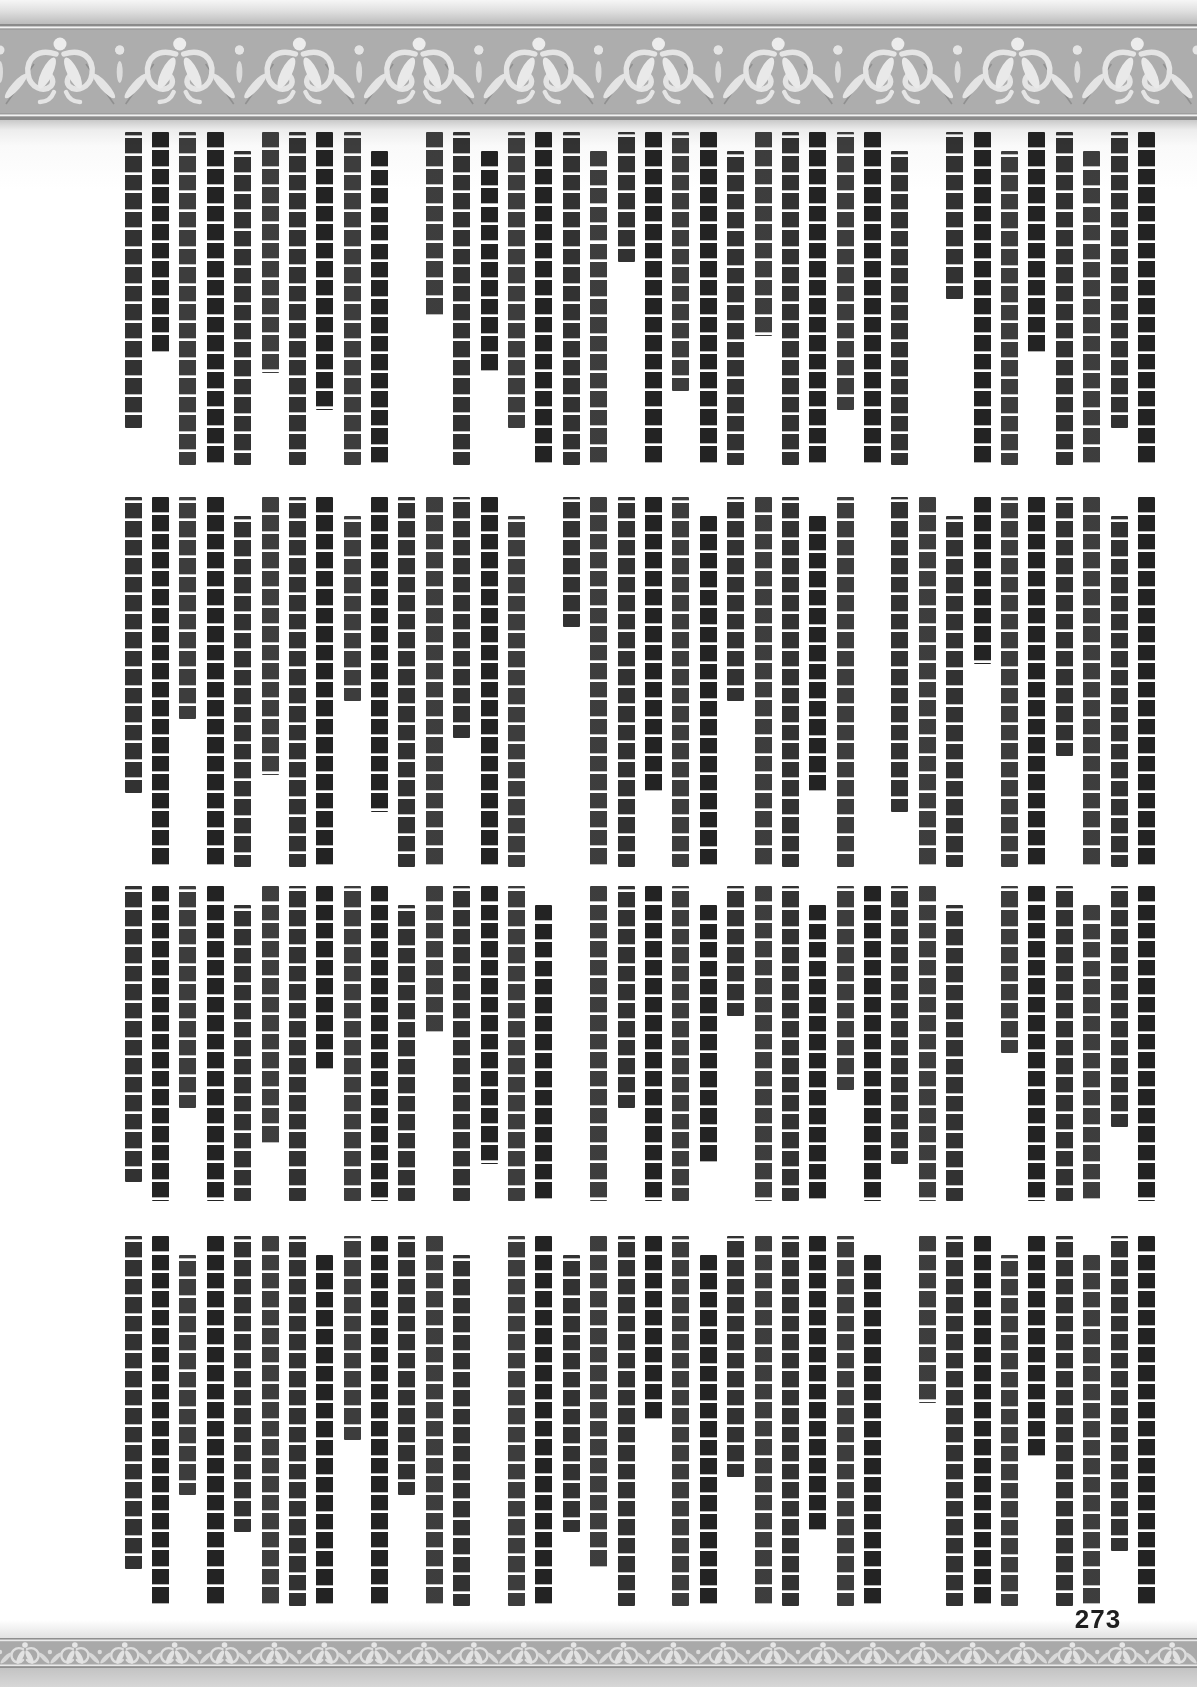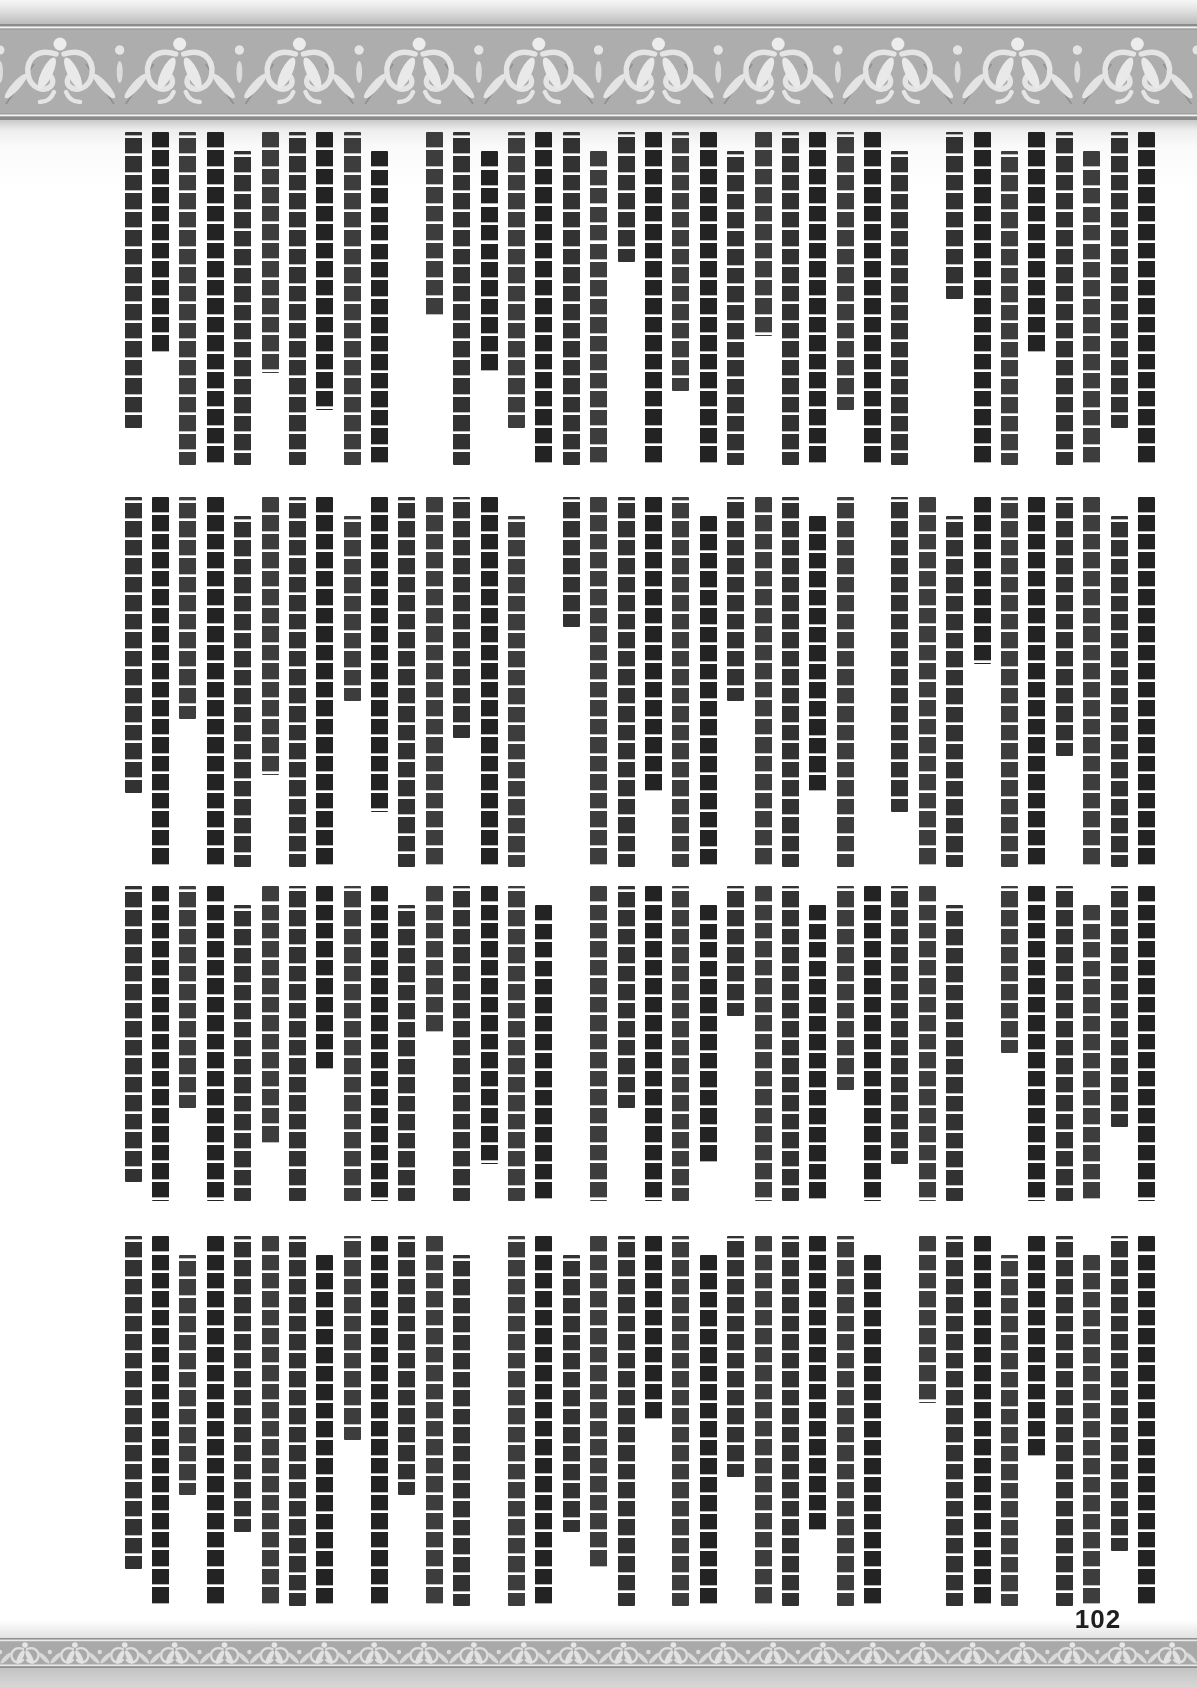--- a/index.html
+++ b/index.html
@@ -258,21 +258,21 @@
       <div class="vcol" style="margin-top: 0px; height: 370px;"></div>
       <div class="vcol" style="margin-top: 0px; height: 296px;"></div>
       <div class="vcol" style="margin-top: 0px; height: 370px;"></div>
       <div class="vcol" style="margin-top: 18.5px; height: 240.5px;"></div>
       <div class="vcol" style="margin-top: 0px; height: 370px;"></div>
       <div class="vcol" style="margin-top: 0px; height: 333px;"></div>
     </div>
 
   <div class="paper-bottom-shade"></div>
 
-  <div class="page-number">102</div>
+  <div class="page-number">273</div>
 
   <div class="border-band" style="top:1638px;">
     <svg width="1197" height="30" viewBox="0 0 1197 30">
       <defs>
         <g id="bb-motif">
           <circle cx="25" cy="7" r="2.8" fill="#e6e6e6"></circle>
           <path d="M23,11 C15,8 10,14 12,20 C14,25 20,26 23,22" fill="none" stroke="#dedede" stroke-width="2.4" stroke-linecap="round"></path>
           <path d="M27,11 C35,8 40,14 38,20 C36,25 30,26 27,22" fill="none" stroke="#dedede" stroke-width="2.4" stroke-linecap="round"></path>
           <ellipse cx="20.5" cy="19" rx="2.6" ry="7.5" transform="rotate(28 20.5 19)" fill="#e2e2e2"></ellipse>
           <ellipse cx="29.5" cy="19" rx="2.6" ry="7.5" transform="rotate(-28 29.5 19)" fill="#e2e2e2"></ellipse>

